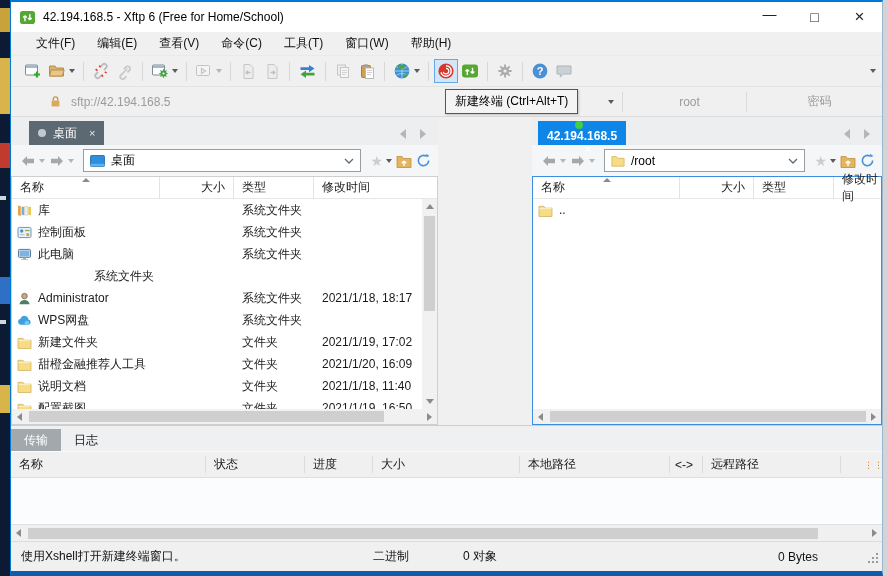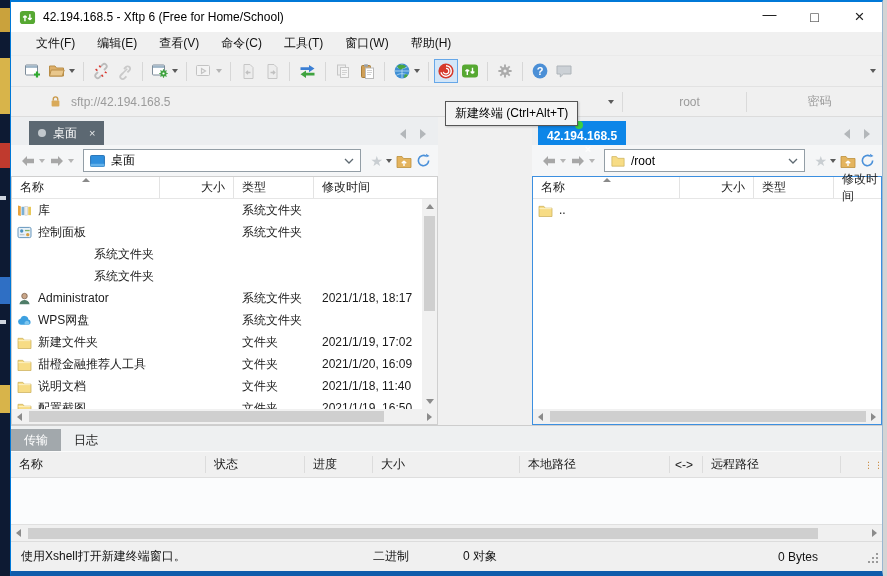--- a/index.html
+++ b/index.html
@@ -39,21 +39,21 @@
 
   
   .addressbar { height:31px; background:#f0f0f0; border-top:1px solid #e2e2e2; border-bottom:1px solid #dcdcdc;
     display:flex; align-items:center; position:relative; flex:none;text-align:center; }
   .addr-url { flex:1; display:flex; align-items:center; padding-left:38px; color:#9b9b9b; }
   .addr-url .lock { margin-right:9px; display:flex; }
   .addr-caret { width:26px; display:flex; justify-content:center; }
   .addr-sep { width:1px; height:20px; background:#dadada; }
   .addr-user { width:123px; padding-left:10px; color:#9b9b9b; }
   .addr-pass { width:135px; padding-left:10px; color:#9b9b9b; }
-  .tooltip { position:absolute; left:434px; top:14px; height:25px; background:#f4f4f4; border:1px solid #565656;
+  .tooltip { position:absolute; left:434px; top:2px; height:25px; background:#f4f4f4; border:1px solid #565656;
     display:flex; align-items:center; padding:11px 9px; color:#000; z-index:9; box-shadow:1px 1px 2px rgba(0,0,0,.2); }
 
   
   .panes { flex:1; display:flex; min-height:0;gap:43px; }
   .pane { display:flex; flex-direction:column; min-width:0; }
   .pane.left { width:427px; flex:none; }
   .pane.right { flex:1; }
   .splitter { width:8px; background:#f0f0f0; flex:none; }
 
   .tabbar { height:28px; background:#eceef0; display:flex; align-items:flex-end; flex:none; }
@@ -416,20 +416,31 @@
                       <circle cx="11.5" cy="9.3" r="1.8" fill="#d9a03f"></circle>
                     </svg>
                   </span>
                   <span>控制面板</span>
                 </span>
               <span class="fc size"></span>
               <span class="fc type">系统文件夹</span>
               <span class="fc mod"></span>
             </div>
             <div class="frow">
+              <span class="fc name">
+                  <span class="ficon">
+                    <svg width="15" height="13" viewBox="0 0 16 14">
+                      <rect x="1.5" y="1.5" width="13" height="8.5" rx="1" fill="#cfe4f5" stroke="#4d6f8f"></rect>
+                      <rect x="2.8" y="2.8" width="10.4" height="6" fill="#7db4e0"></rect>
+                      <rect x="6.5" y="10.2" width="3" height="1.6" fill="#9aa7b1"></rect>
+                      <rect x="4.5" y="11.8" width="7" height="1.2" fill="#b9c2ca"></rect>
+                    </svg>
+                  </span>
+                  <span>此电脑</span>
+                </span>
               <span class="fc size"></span>
               <span class="fc type">系统文件夹</span>
               <span class="fc mod"></span>
             </div>
             <div class="frow">
               <span class="fc size"></span>
               <span class="fc type">系统文件夹</span>
               <span class="fc mod"></span>
             </div>
             <div class="frow">

